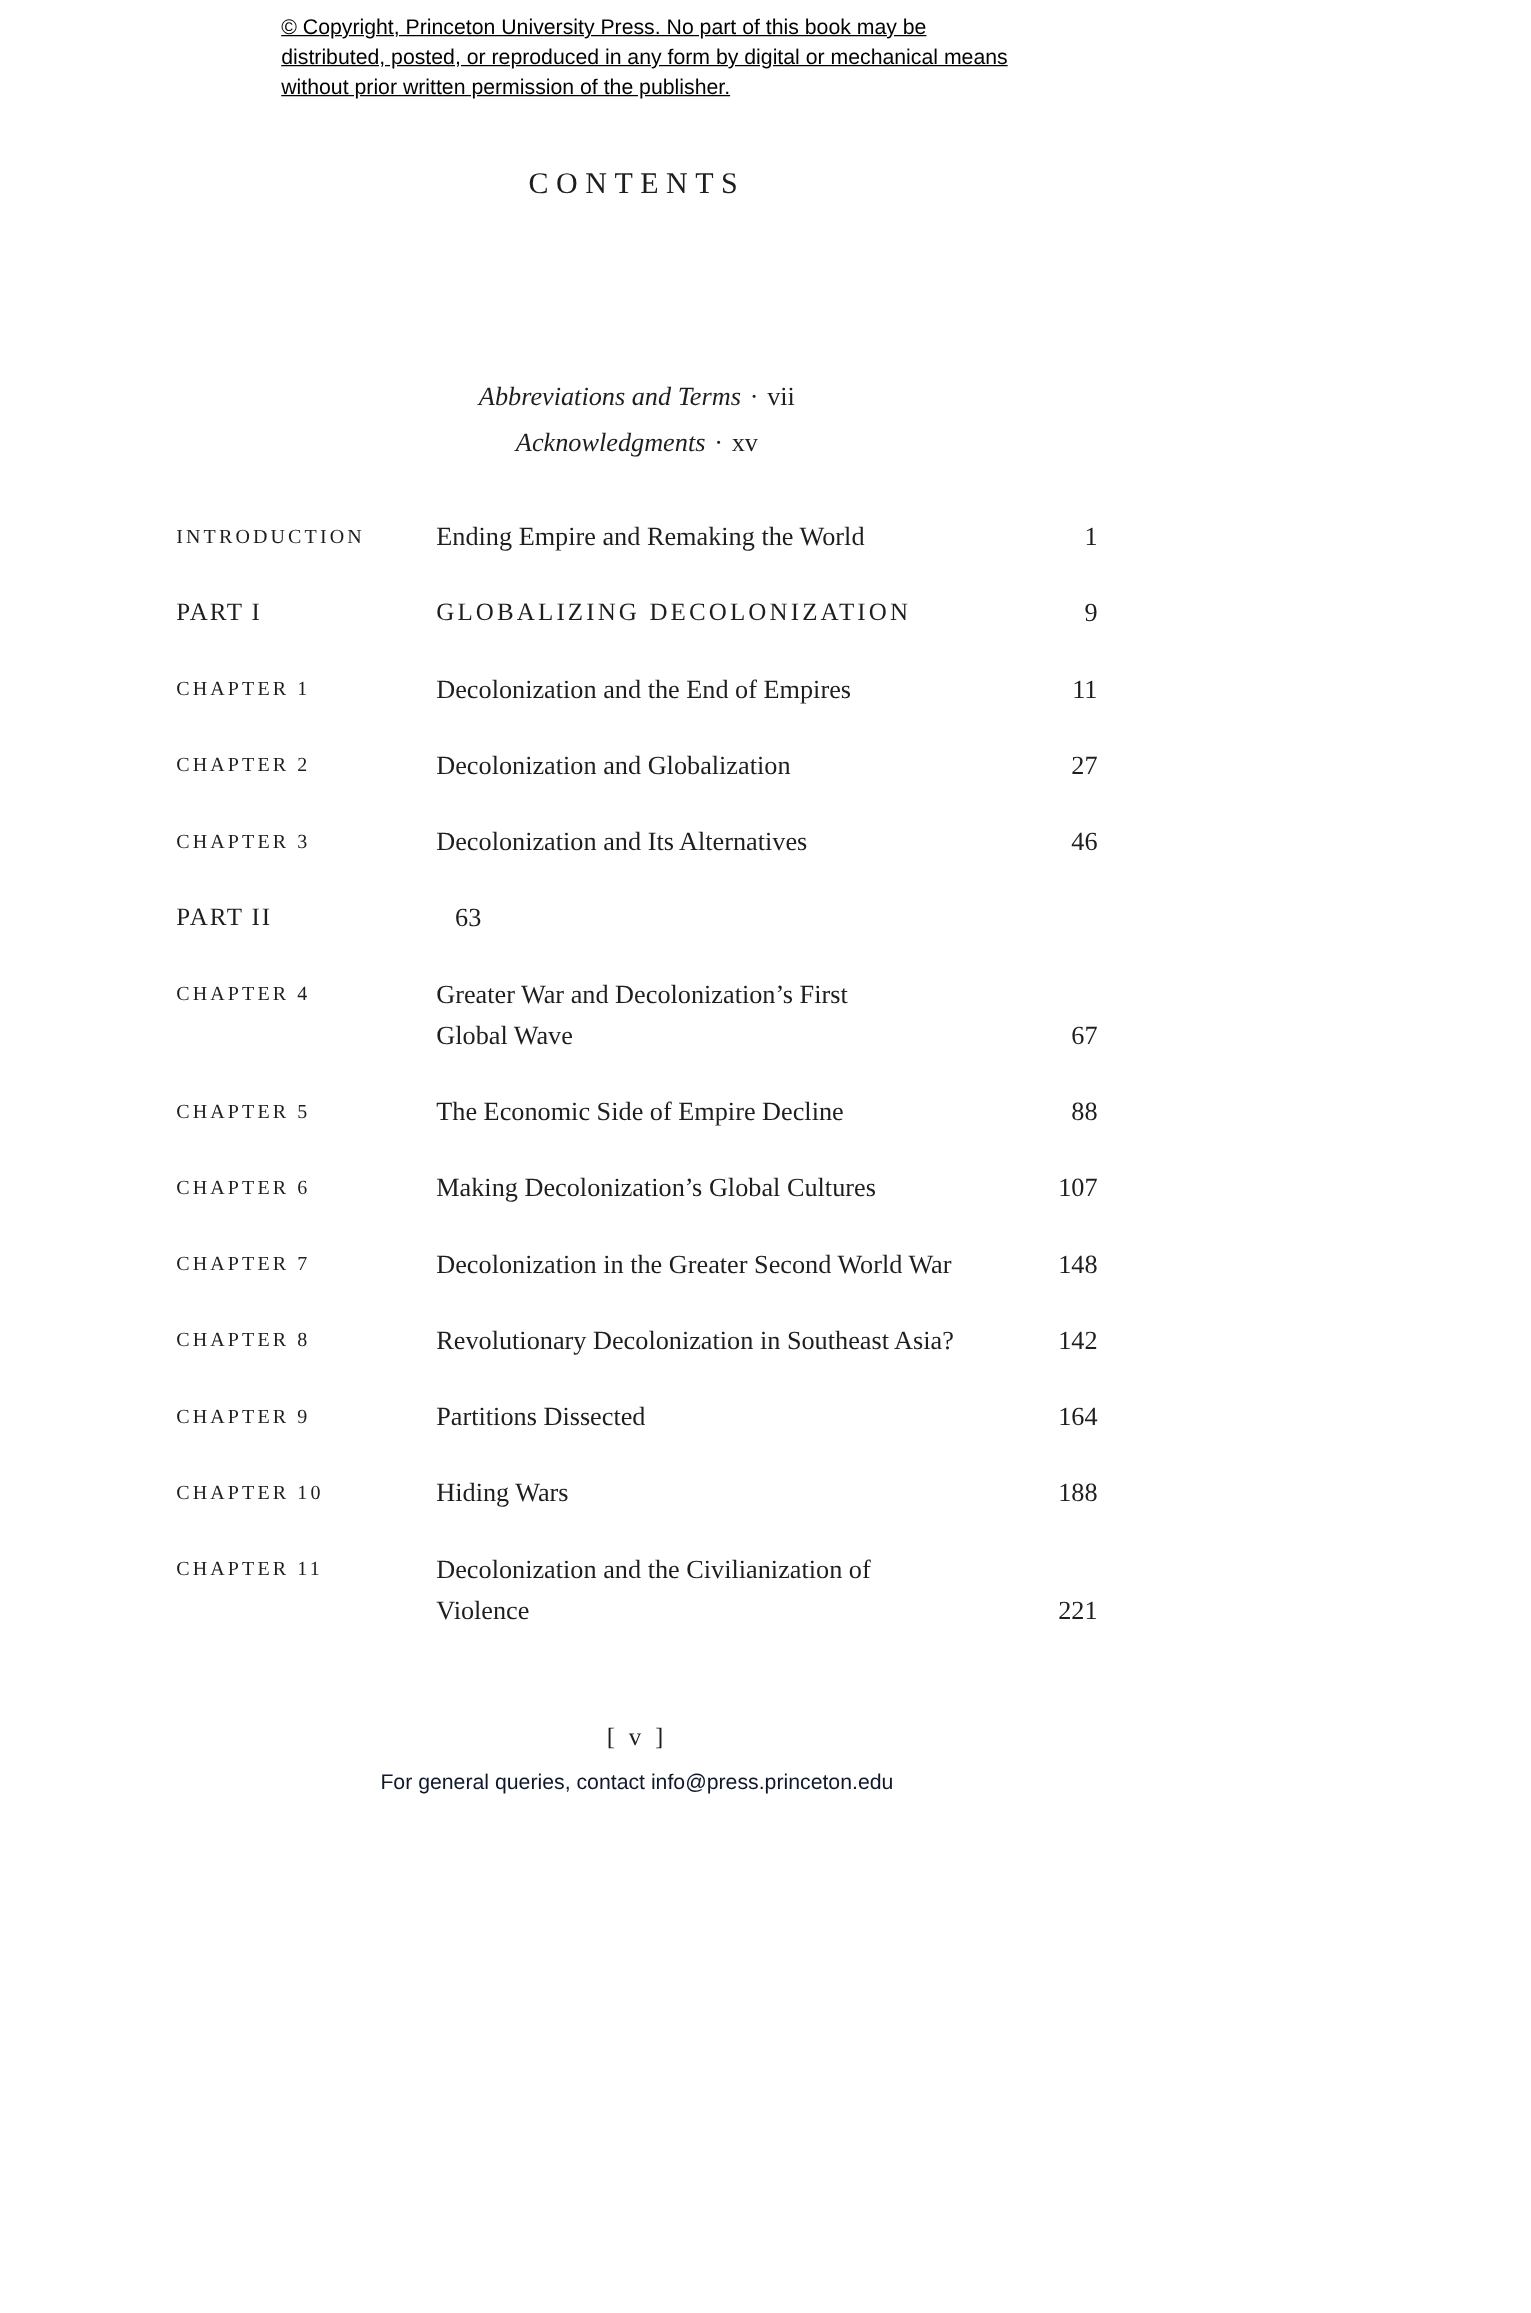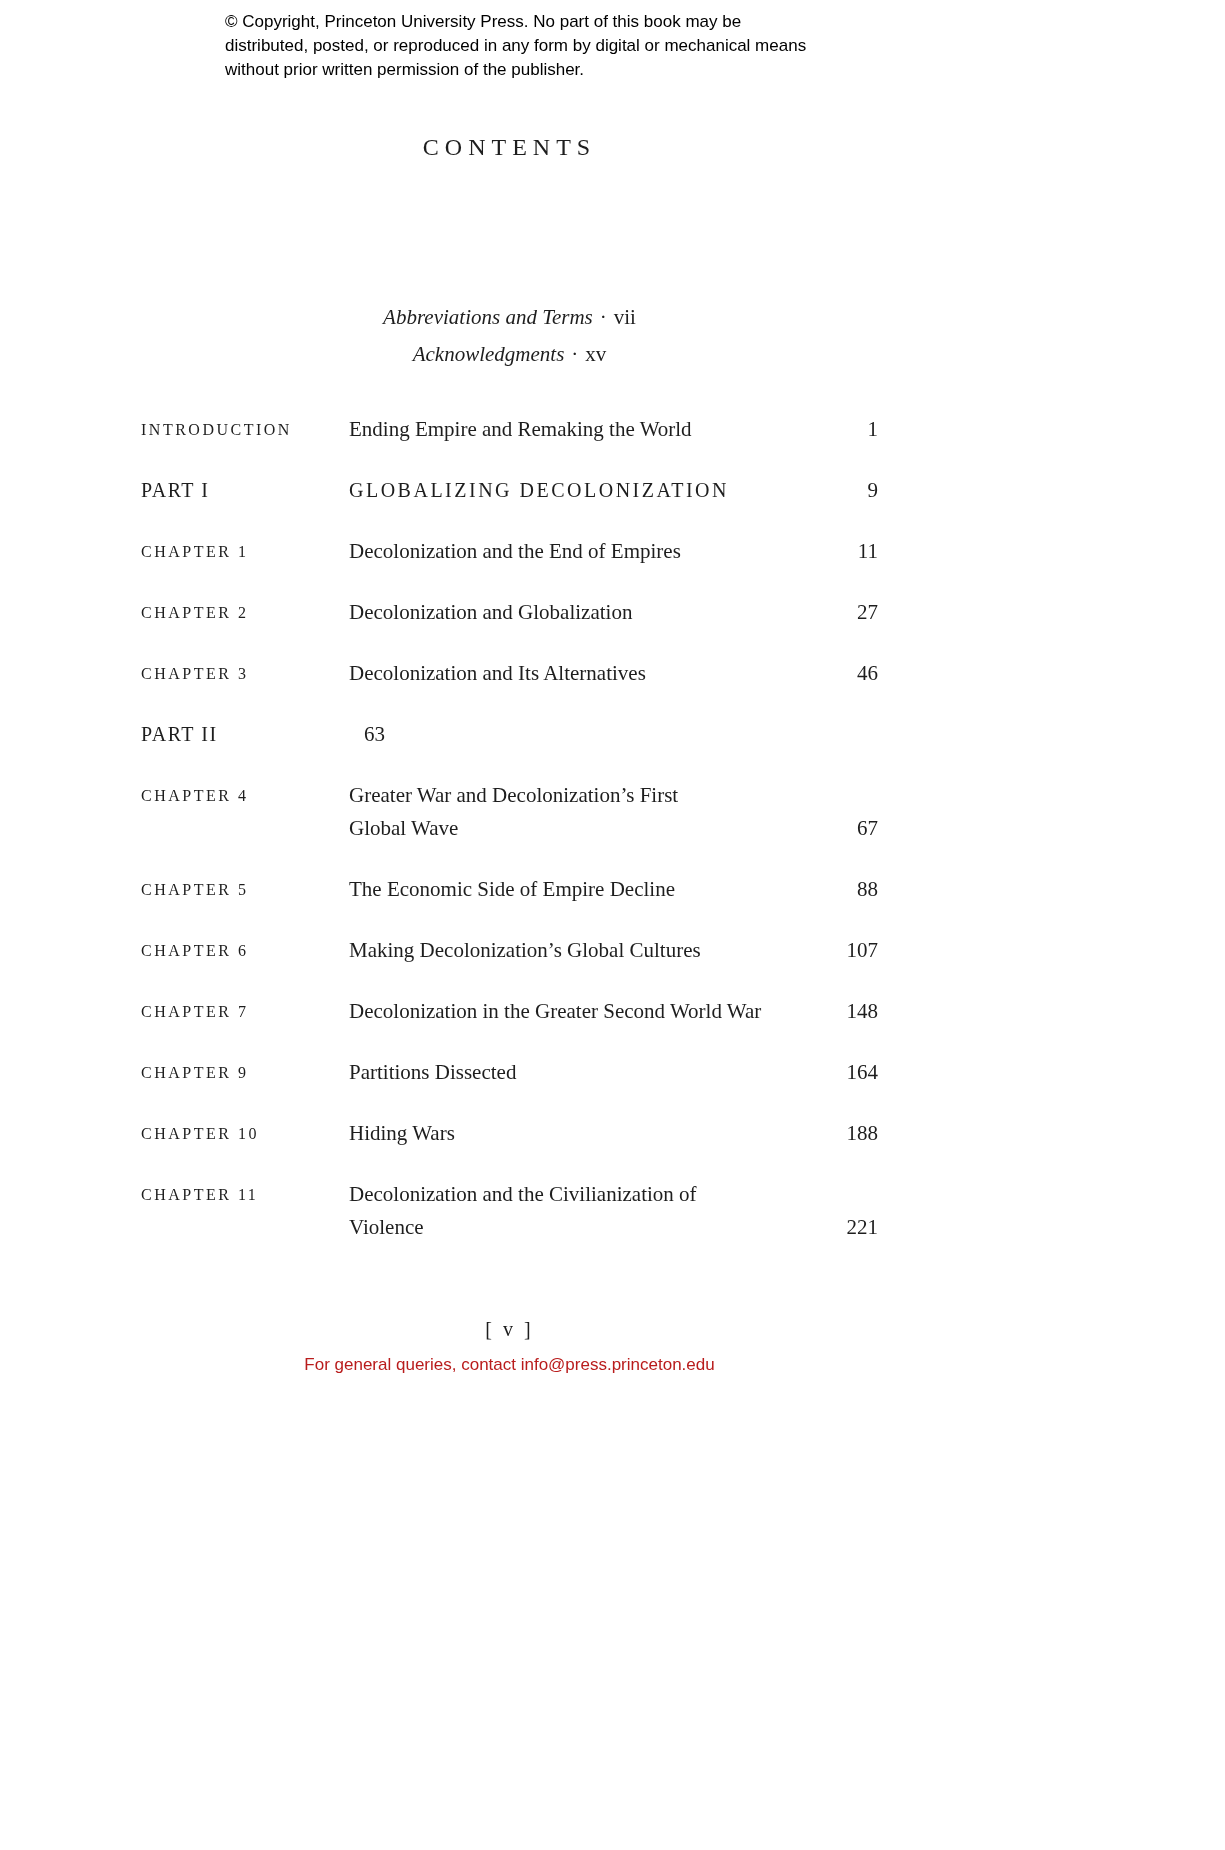--- a/index.html
+++ b/index.html
@@ -15,20 +15,21 @@
     position: relative;
     overflow: hidden;
   }
   .copyright {
     margin: 10px 0 0 225px;
     width: 600px;
     font-family: "Liberation Sans", sans-serif;
     font-size: 17px;
     line-height: 24px;
     color: #000000;
+    text-decoration: underline;
   }
   .block {
     margin-left: 141px;
     width: 737px;
   }
   .heading {
     margin: 52px 0 0 0;
     text-align: center;
     font-size: 24px;
     font-weight: normal;
@@ -92,21 +93,21 @@
     margin-top: 74px;
     text-align: center;
     font-size: 20px;
     letter-spacing: 3px;
   }
   .footer {
     margin-top: 14px;
     text-align: center;
     font-family: "Liberation Sans", sans-serif;
     font-size: 17px;
-    color: #b91c1c;
+    color: #0f172a;
   }
 </style>
 </head>
 <body>
 
 <div class="page">
 
   <div class="copyright">© Copyright, Princeton University Press. No part of this book may be distributed, posted, or reproduced in any form by digital or mechanical means without prior written permission of the publisher.</div>
 
   <div class="block">
@@ -177,20 +178,25 @@
     <span class="toc-title">Making Decolonization’s Global Cultures</span>
     <span class="toc-page">107</span>
   </div>
 
   <div class="toc-row kind-chapter">
     <span class="toc-label">CHAPTER 7</span>
     <span class="toc-title">Decolonization in the Greater Second World War</span>
     <span class="toc-page">148</span>
   </div>
 
+  <div class="toc-row kind-chapter">
+    <span class="toc-label">CHAPTER 8</span>
+    <span class="toc-title">Revolutionary Decolonization in Southeast Asia?</span>
+    <span class="toc-page">142</span>
+  </div>
 
   <div class="toc-row kind-chapter">
     <span class="toc-label">CHAPTER 9</span>
     <span class="toc-title">Partitions Dissected</span>
     <span class="toc-page">164</span>
   </div>
 
   <div class="toc-row kind-chapter">
     <span class="toc-label">CHAPTER 10</span>
     <span class="toc-title">Hiding Wars</span>

